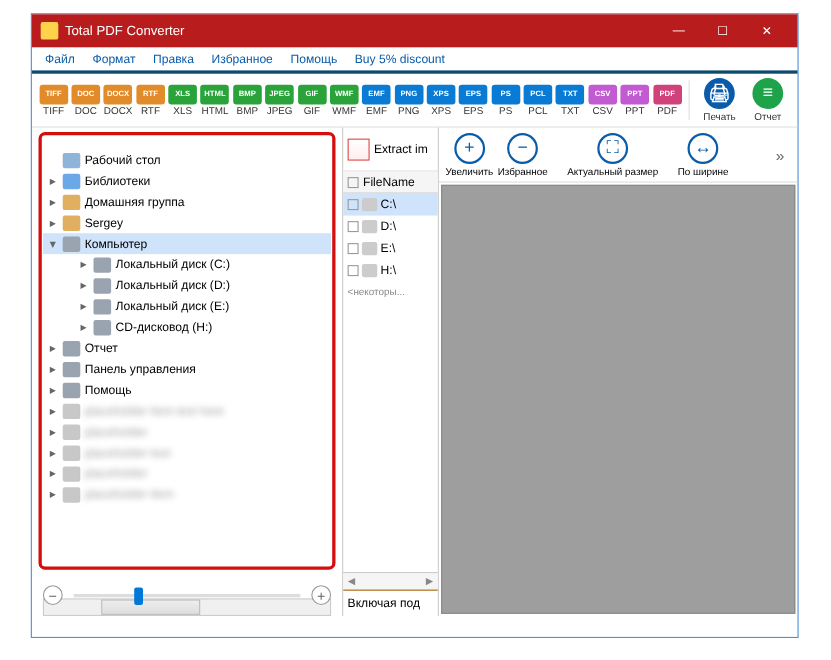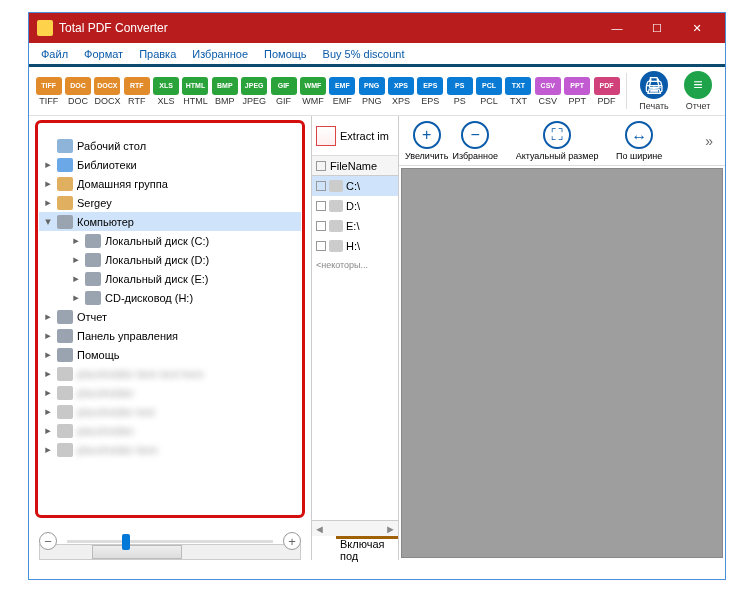--- a/index.html
+++ b/index.html
@@ -41,21 +41,21 @@
 .midtool { height: 40px; display: flex; align-items: center; gap: 4px; padding: 0 4px; border-bottom: 1px solid #ddd; }
 .midtool .mic { width: 20px; height: 20px; border: 1px solid #d44; background: linear-gradient(#fff,#fee); }
 .filehead { height: 20px; background: #f5f5f5; border-bottom: 1px solid #ccc; display: flex; align-items: center; padding: 0 4px; font-size: 10px; }
 .filehead .sq { width: 10px; height: 10px; border: 1px solid #999; margin-right: 4px; }
 .filerow { height: 20px; display: flex; align-items: center; padding: 0 4px; gap: 3px; font-size: 10px; }
 .filerow.sel { background: #cfe4fa; }
 .filerow .chk { width: 10px; height: 10px; border: 1px solid #999; }
 .filerow .di { width: 14px; height: 12px; background: #ccc; border-radius: 2px; }
 .partial { color: #888; font-size: 9px; padding: 4px; }
 .midscroll { margin-top: auto; height: 16px; border-top: 1px solid #ccc; background: #f5f5f5; display: flex; justify-content: space-between; align-items: center; padding: 0 2px; color: #888; }
-.midbot { height: 24px; border-top: 3px solid #a16207; display: flex; align-items: center; padding: 0 4px; font-size: 10px; margin-left: 24px; }
+.midbot { height: 24px; border-top: 1px solid #a16207; display: flex; align-items: center; padding: 0 4px; font-size: 10px; }
 .rightcol { flex: 1; display: flex; flex-direction: column; }
 .viewtool { height: 50px; display: flex; align-items: center; padding: 0 6px; gap: 4px; border-bottom: 1px solid #ddd; }
 .vbtn { display: flex; flex-direction: column; align-items: center; gap: 2px; }
 .vbtn .circ { width: 28px; height: 28px; border: 2px solid #0a5baa; border-radius: 50%; display: flex; align-items: center; justify-content: center; color: #0a5baa; font-size: 16px; }
 .vbtn .lbl { font-size: 9px; }
 .chev { margin-left: auto; color: #666; font-size: 14px; padding-right: 6px; }
 .preview { flex: 1; background: #9e9e9e; border: 1px solid #888; margin: 2px; }
 .footer { position: absolute; bottom: 8px; right: 12px; display: flex; align-items: center; gap: 10px; font-size: 10px; }
 .footer .soc { display: flex; align-items: center; gap: 3px; }
 .footer .sic { width: 16px; height: 16px; border-radius: 50%; border: 2px solid; display: flex; align-items: center; justify-content: center; font-size: 9px; font-weight: bold; }

